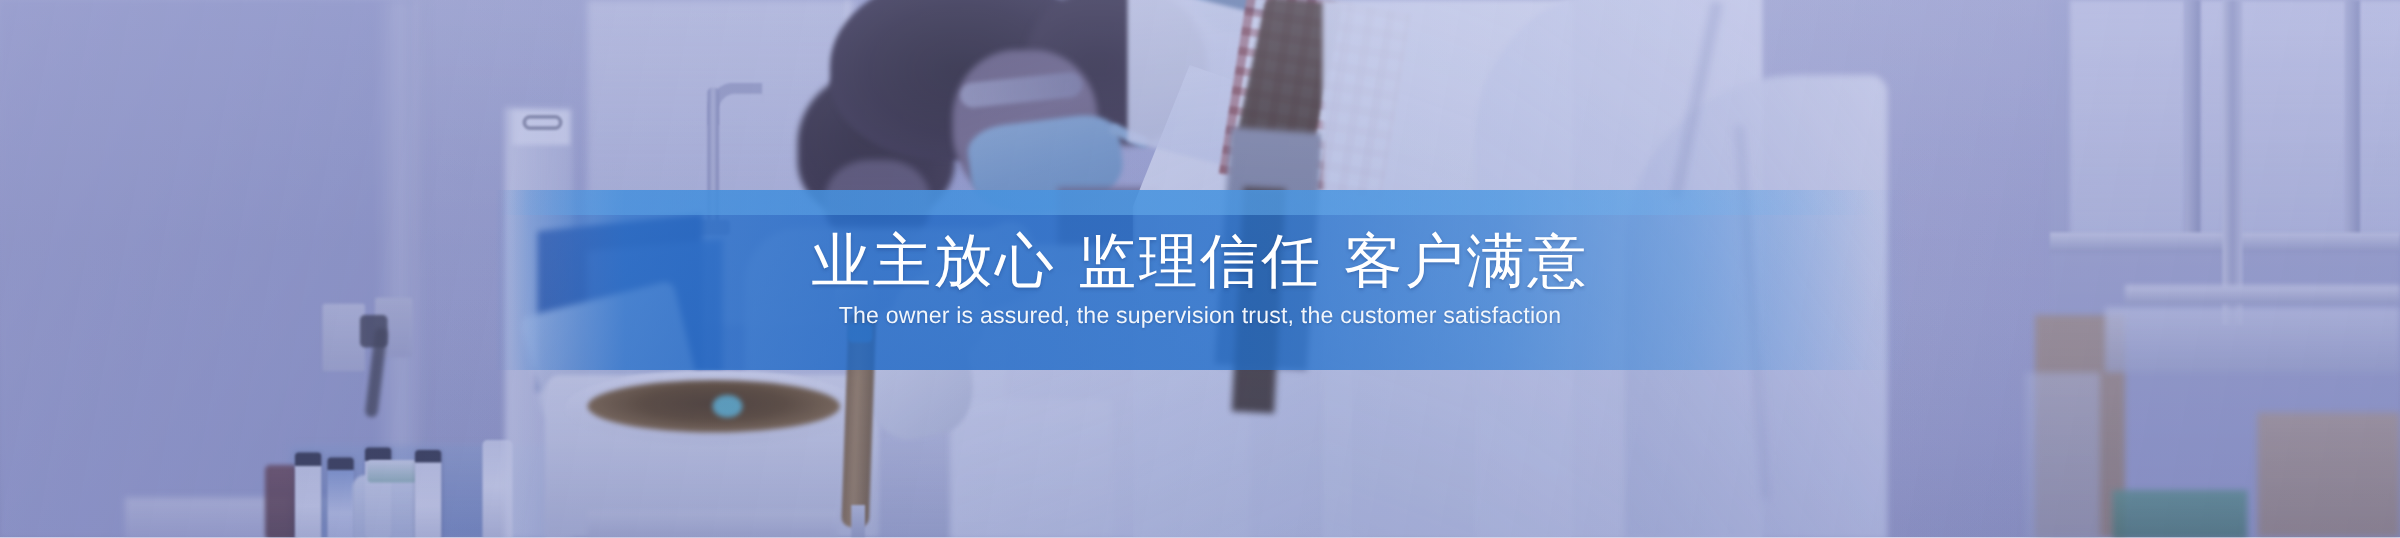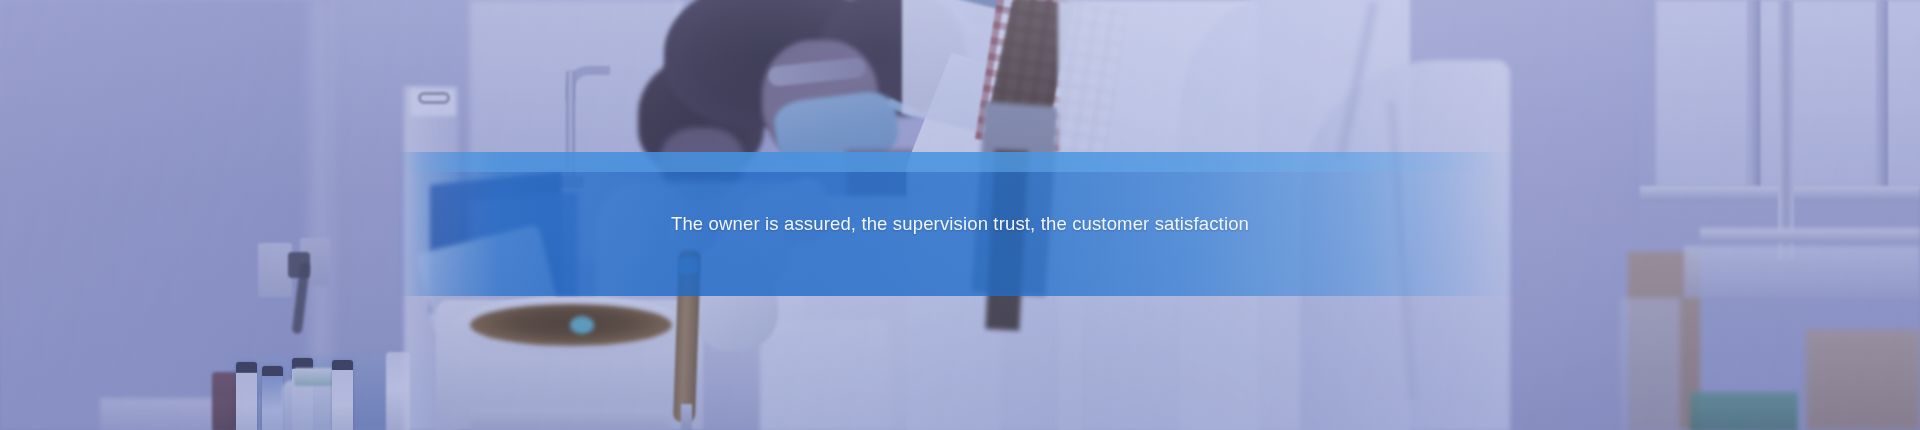--- a/index.html
+++ b/index.html
@@ -539,21 +539,21 @@
     font-family: "DejaVu Sans", "Liberation Sans", sans-serif;
   }
   .subline {
     color: #f2f6fb;
     font-size: 18.5px;
     line-height: 1.2;
     letter-spacing: 0.15px;
     font-weight: 400;
     white-space: nowrap;
     text-shadow: 0 1px 2px rgba(20,50,110,0.30);
-    margin: 12px;
+    margin: 0;
     font-family: "Liberation Sans", "DejaVu Sans", sans-serif;
   }
 </style>
 </head>
 <body>
 
 <div id="banner">
 
   <div class="scene">
 
@@ -654,16 +654,17 @@
 
     <div class="grade"></div>
     <div class="grade-lift"></div>
     <div class="vignette"></div>
   </div>
 
   <div class="band"></div>
   <div class="band-hi"></div>
 
   <div class="text-wrap">
+    <div class="headline">业主放心 监理信任  客户满意</div>
     <div class="subline">The owner is assured, the supervision trust, the customer satisfaction</div>
   </div>
 
 </div>
 
 </body></html>

